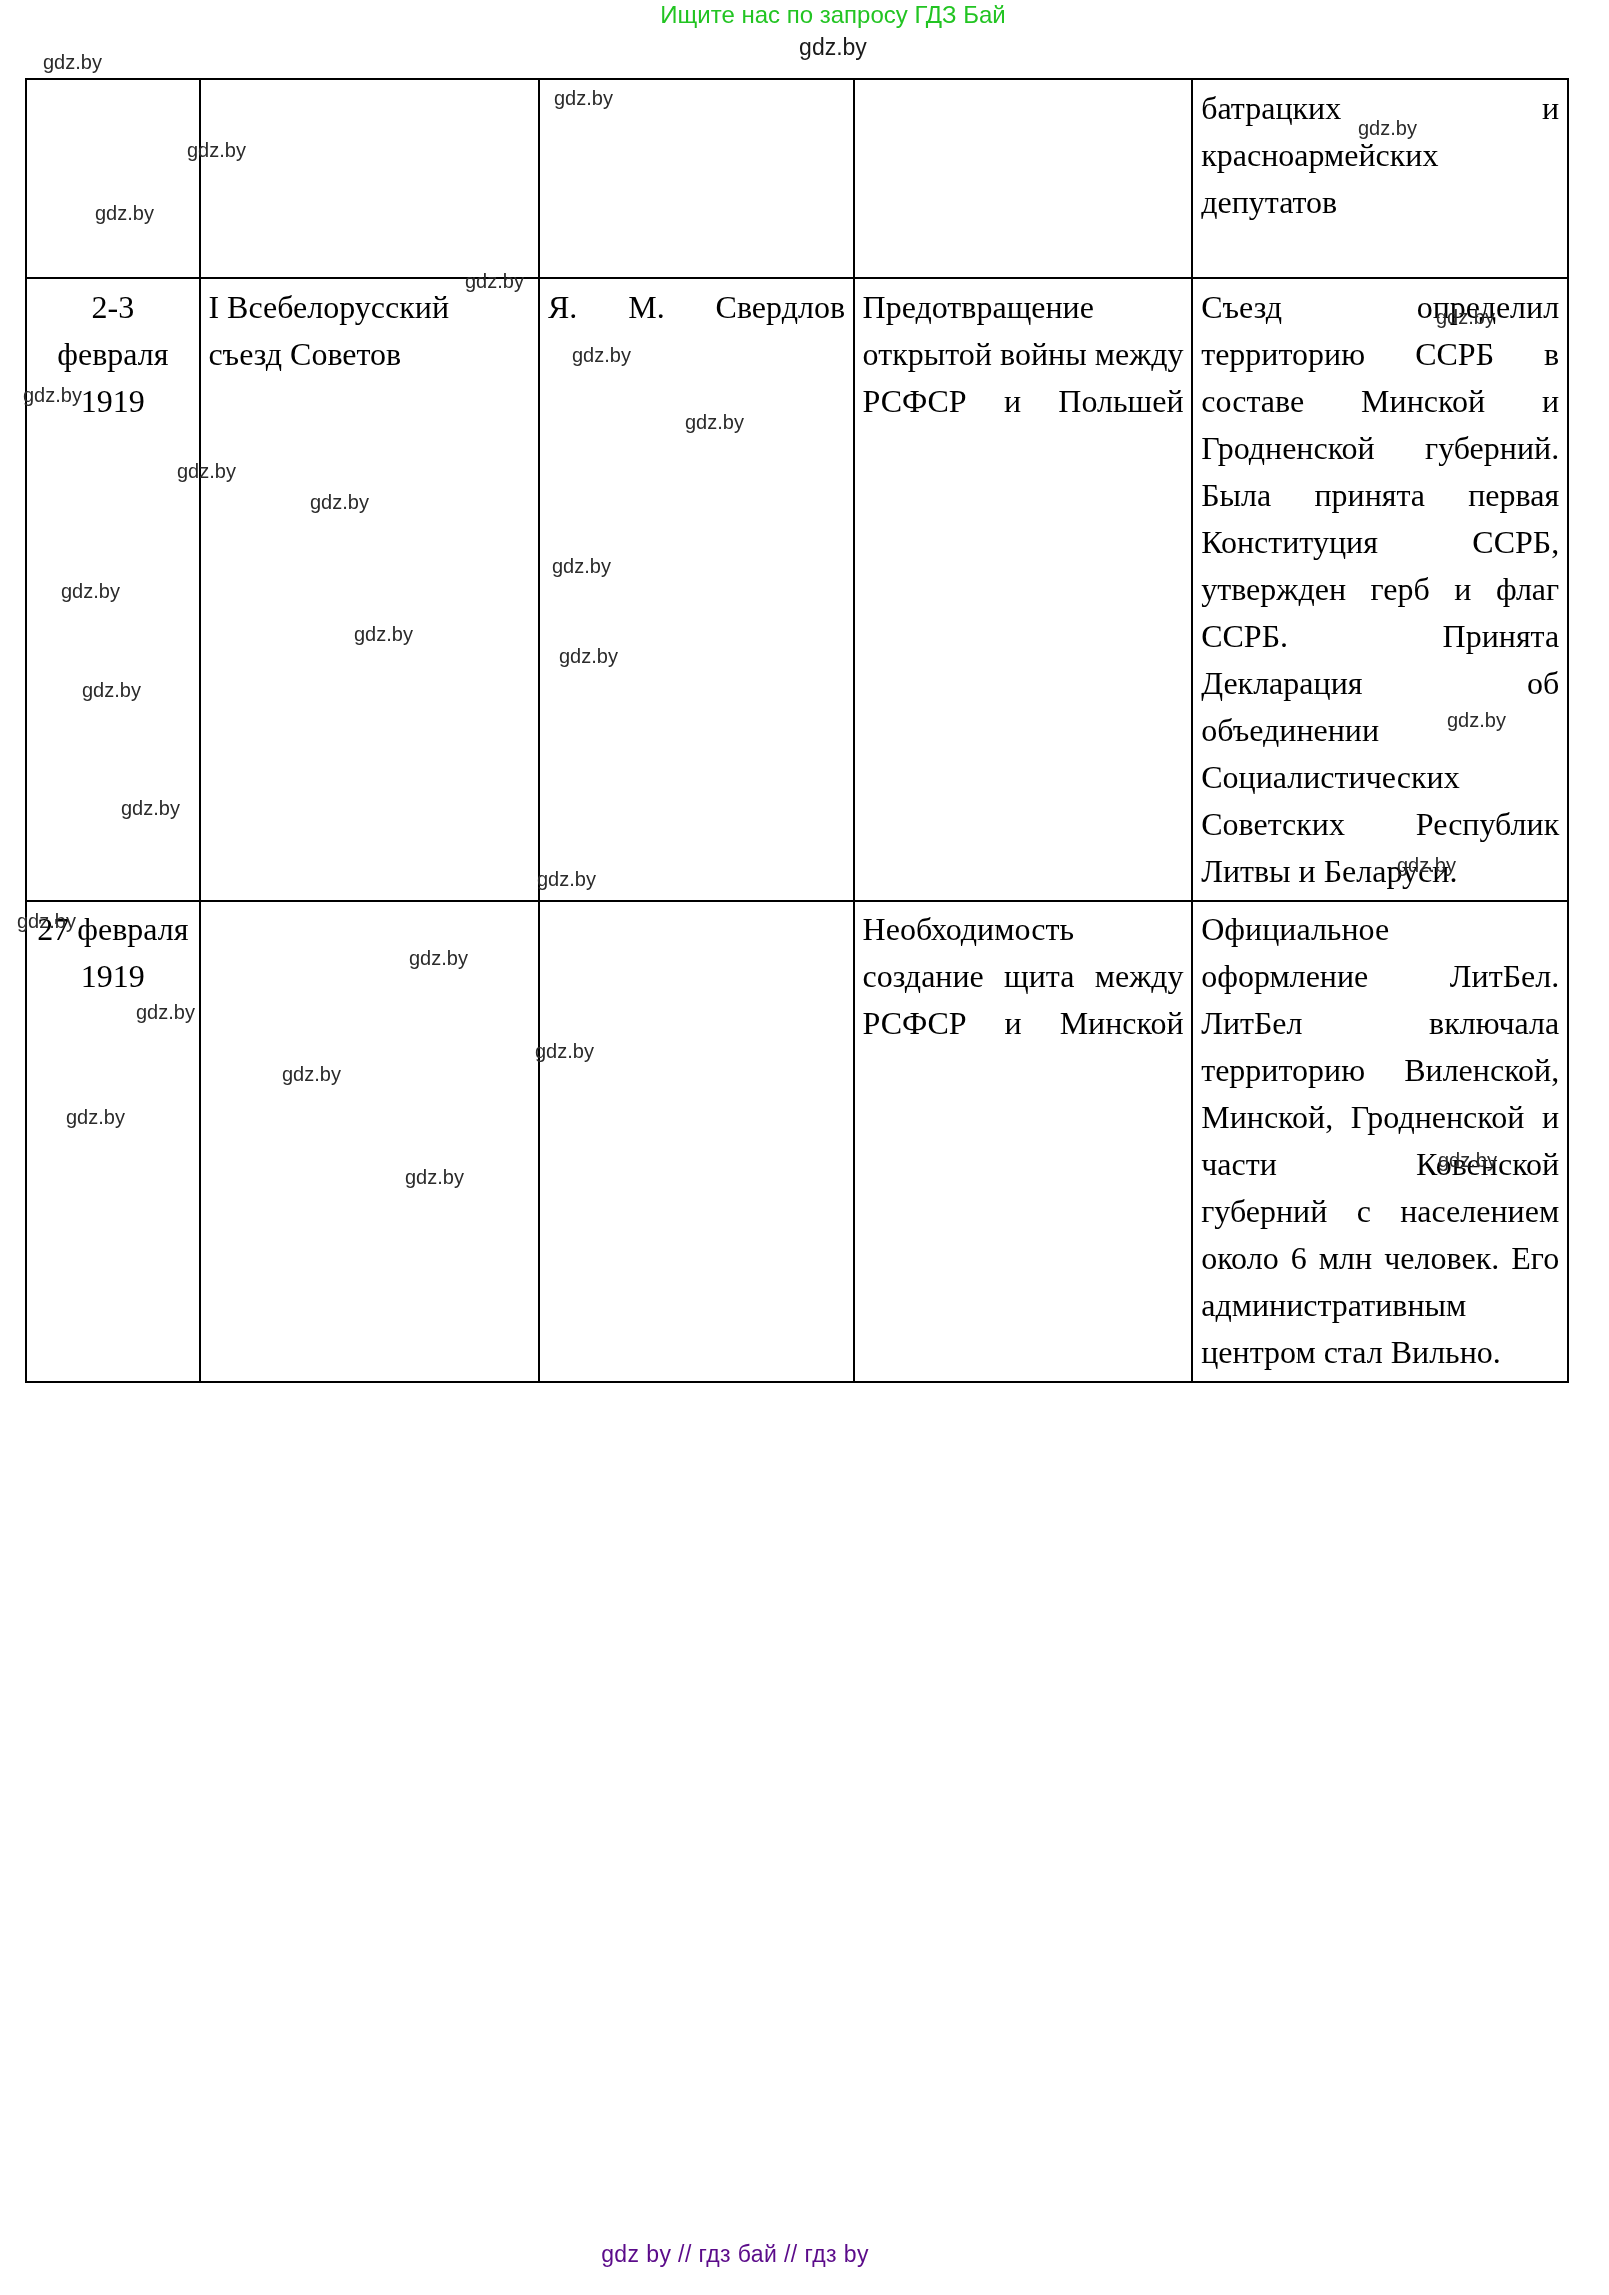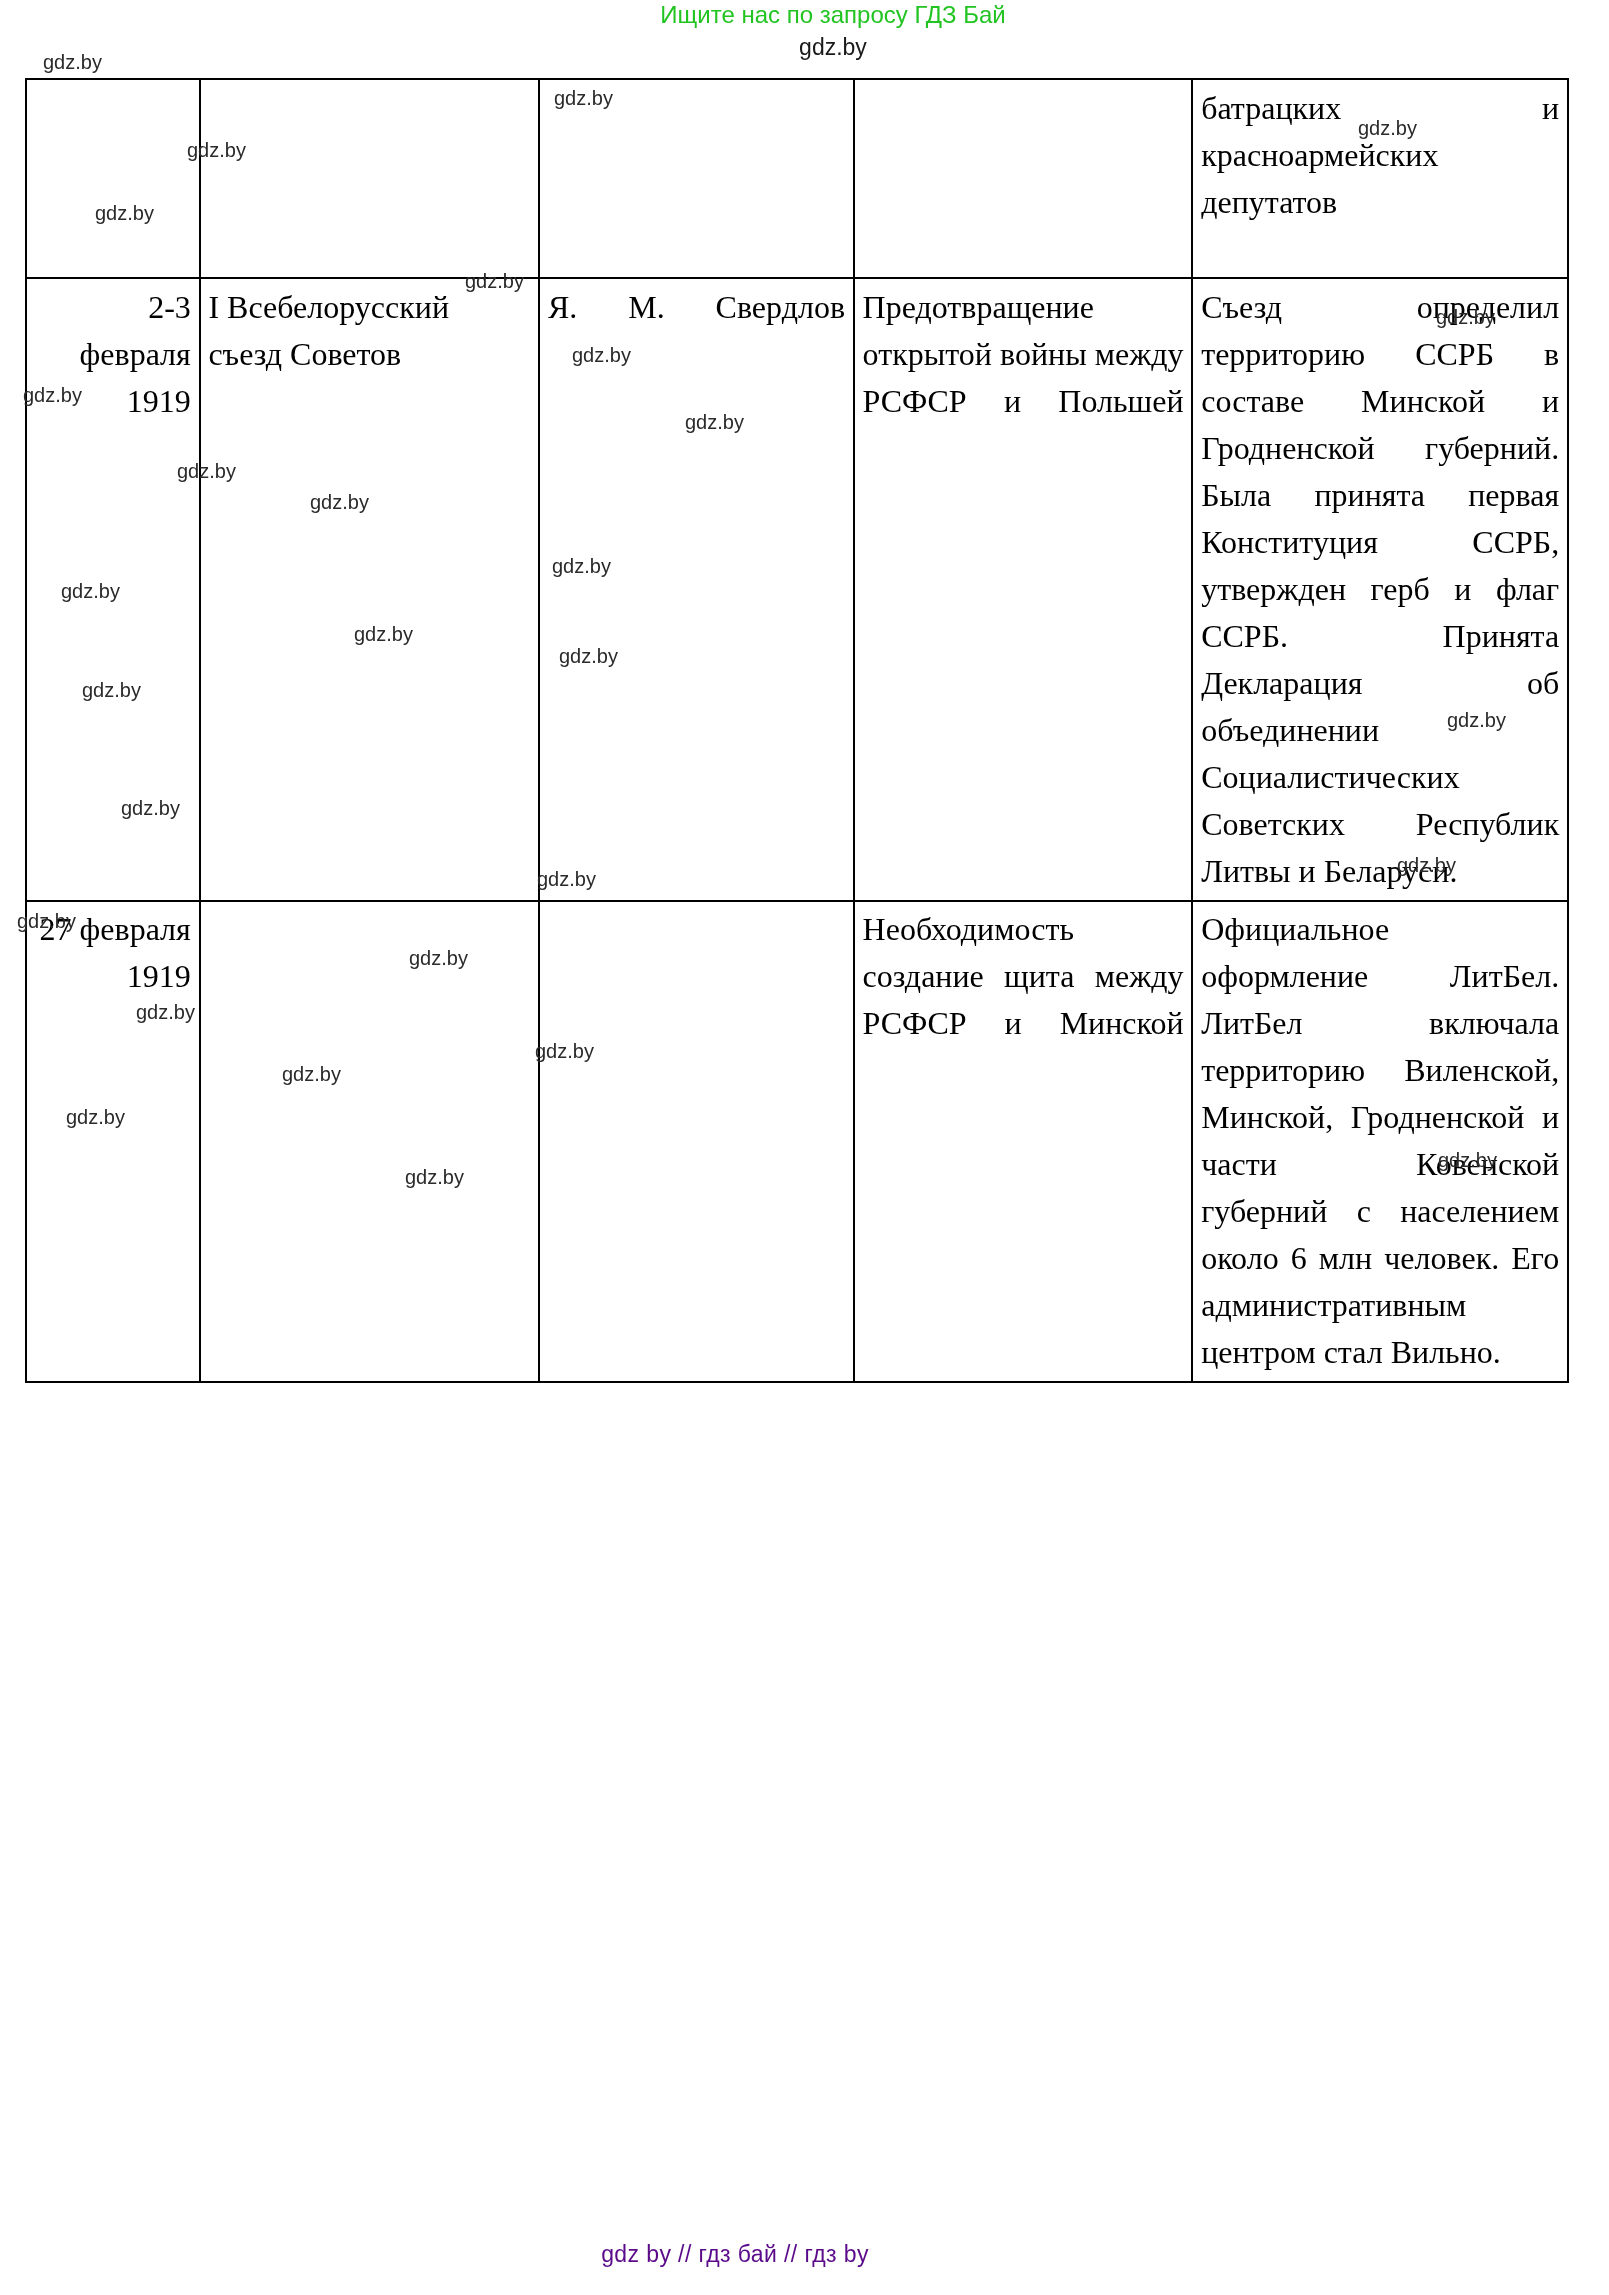--- a/index.html
+++ b/index.html
@@ -53,21 +53,21 @@
     vertical-align: top;
     padding: 4.7px 7.8px 4.7px 7.8px;
     font-size: 32px;
     line-height: 47px;
     text-align: justify;
     text-justify: inter-word;
     position: relative;
     word-wrap: break-word;
     overflow-wrap: break-word;
   }
-  .history-table td.c-date    { width: 156px;  text-align: right; }
+  .history-table td.c-date    { width: 156px;  text-align: center; }
   .history-table td.c-event   { width: 322px;  text-align: left; }
   .history-table td.c-person  { width: 297px;  }
   .history-table td.c-reason  { width: 321px;  }
   .history-table td.c-result  { width: 358px;  }
 
   
   .just::after {
     content: "";
     display: inline-block;
     width: 100%;

